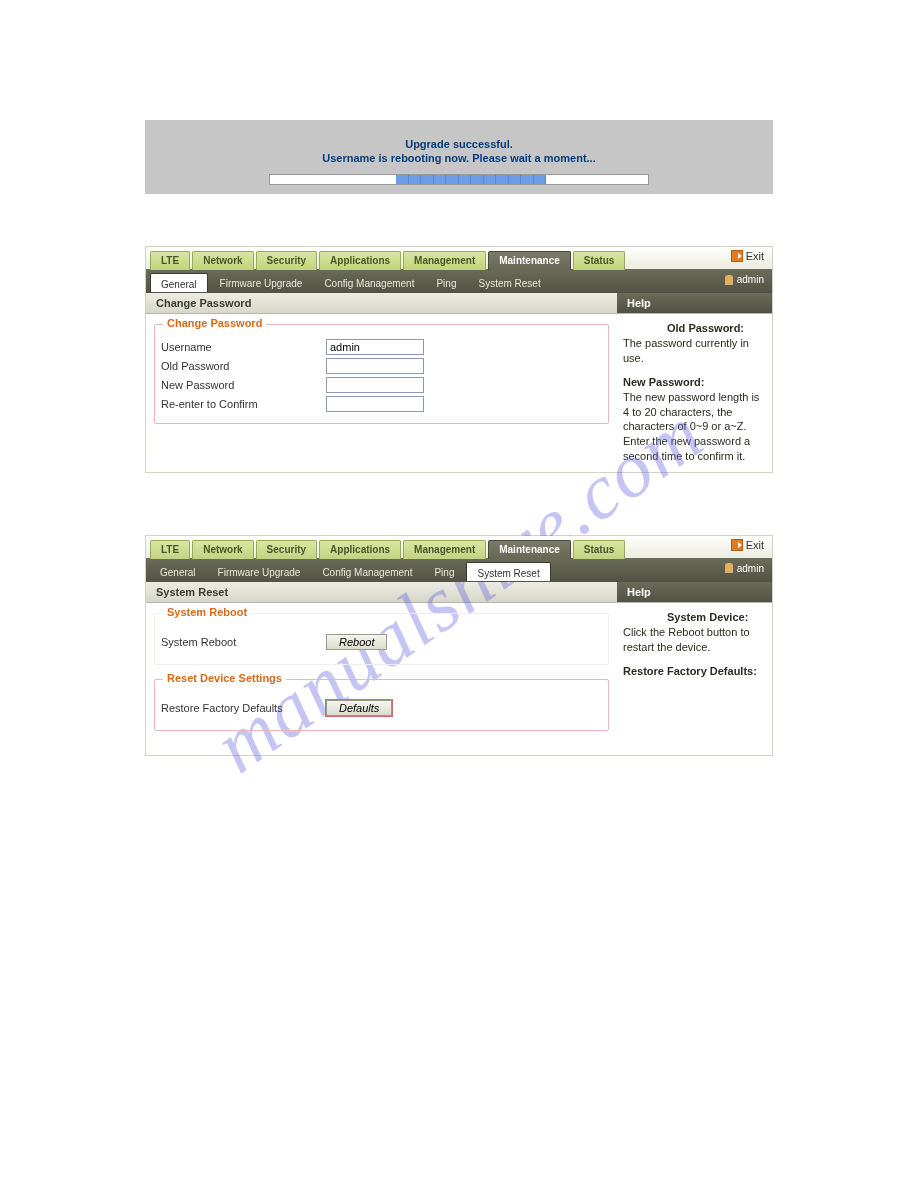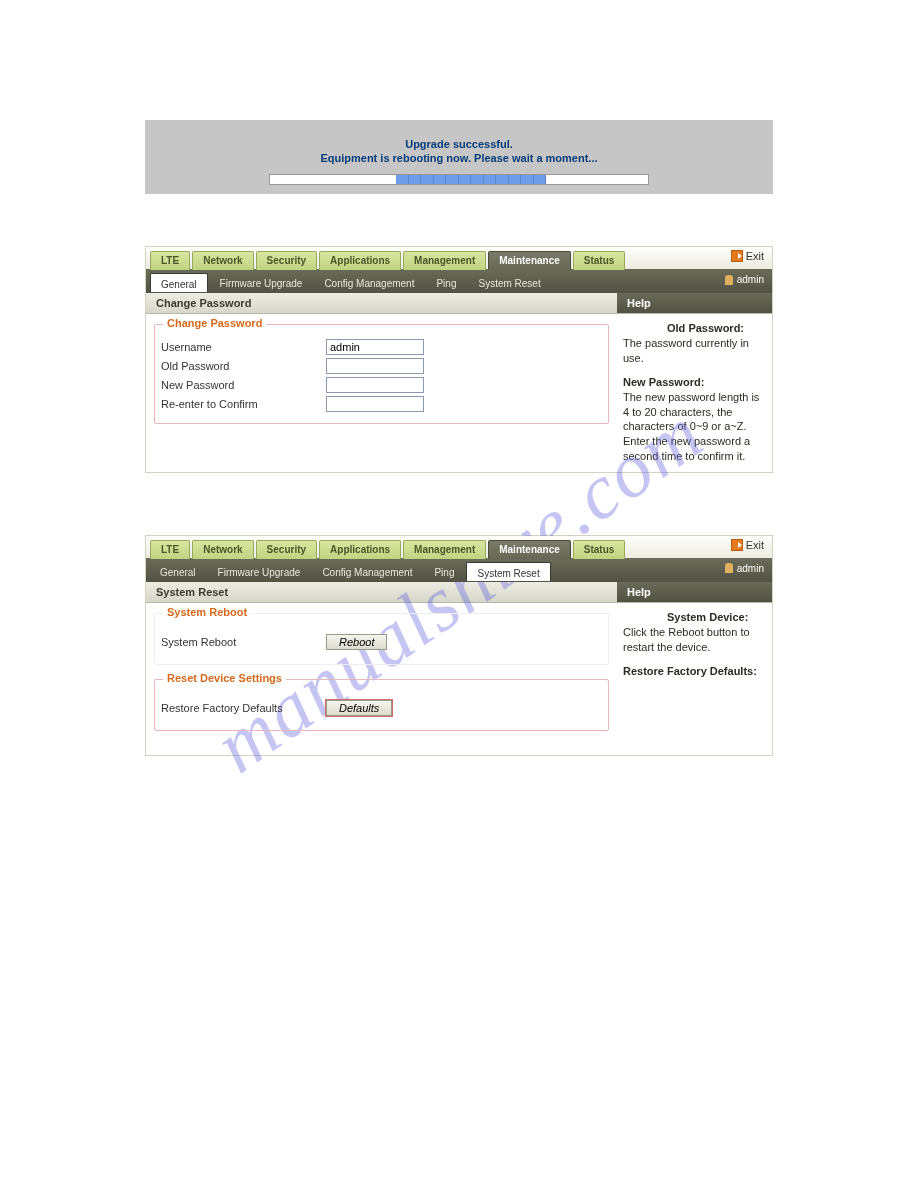--- a/index.html
+++ b/index.html
@@ -255,21 +255,21 @@
 </style>
 </head>
 <body>
 
 <div class="watermark">manualshive.com</div>
 
 <div class="page-wrap">
 
   <div class="upgrade-banner">
     <div class="line1">Upgrade successful.</div>
-    <div class="line2">Equipment is rebooting now. Please wait a moment...</div>
+    <div class="line2">Username is rebooting now. Please wait a moment...</div>
     <div class="progress-track">
       <div class="progress-fill">
         <span></span>
           <span></span>
           <span></span>
           <span></span>
           <span></span>
           <span></span>
           <span></span>
           <span></span>

